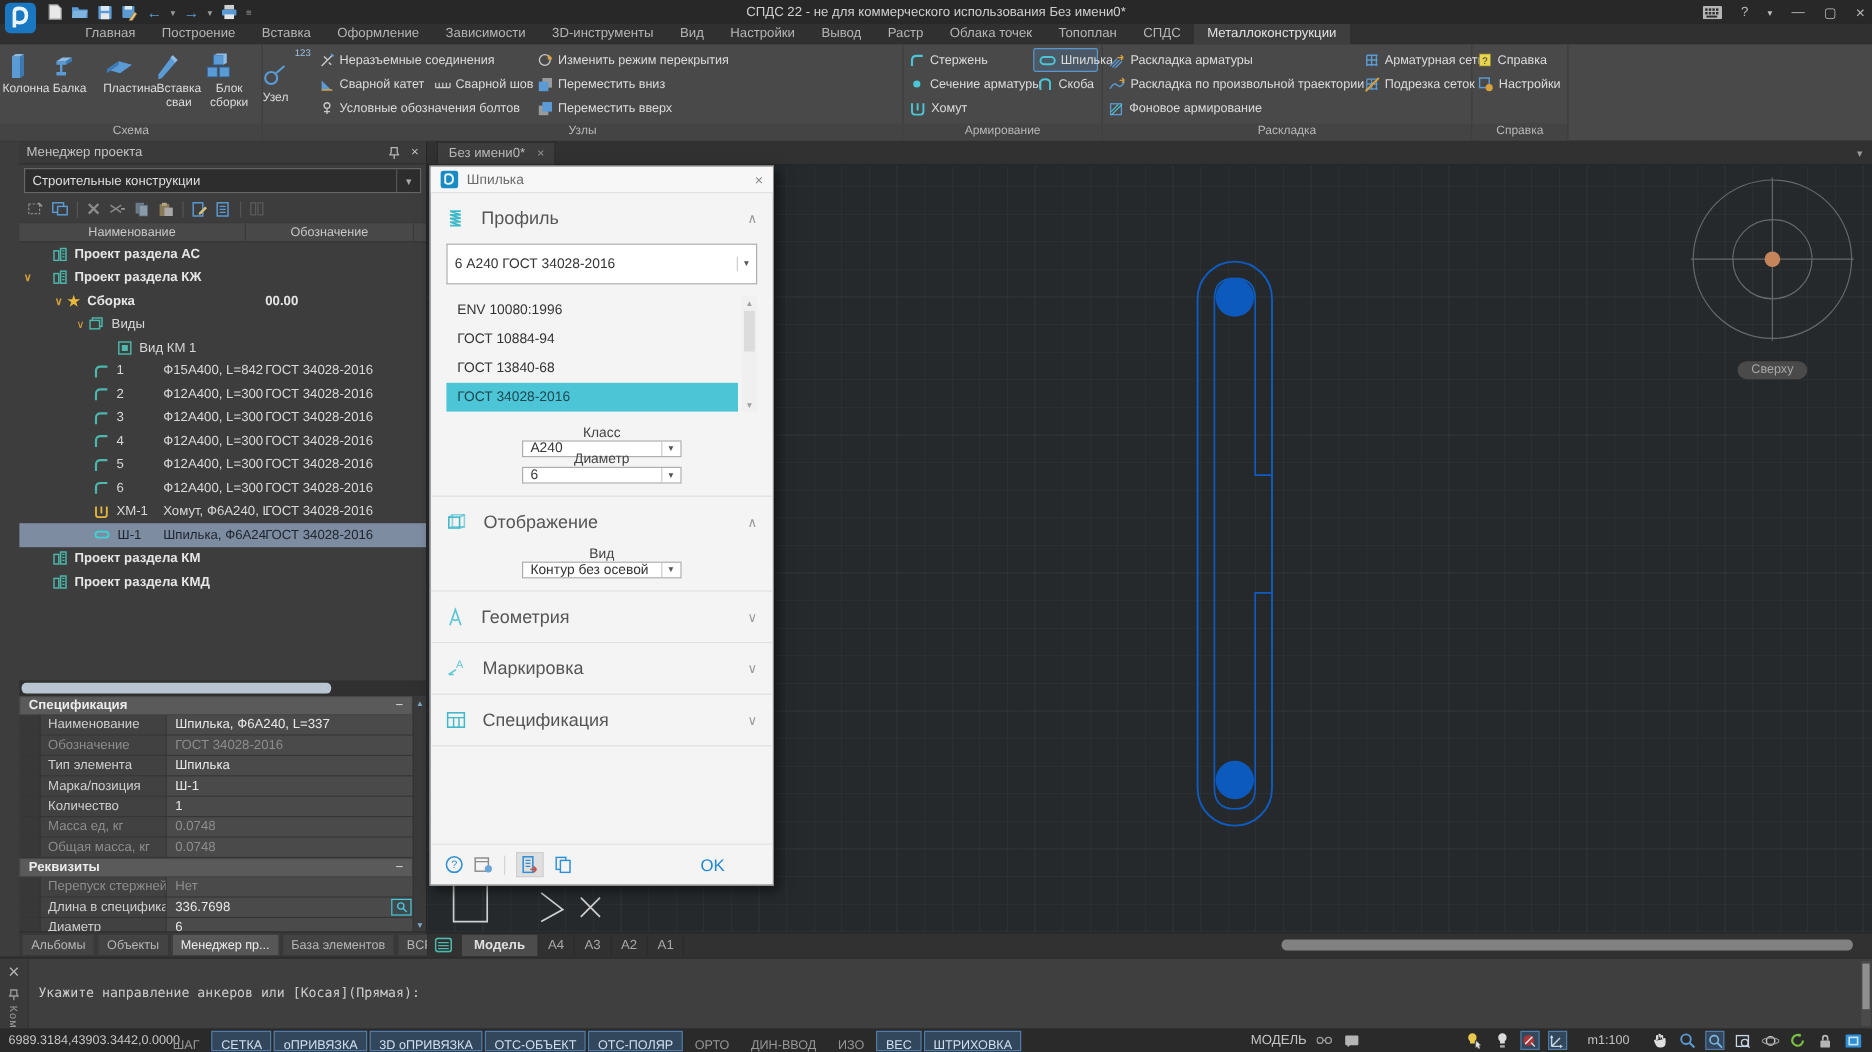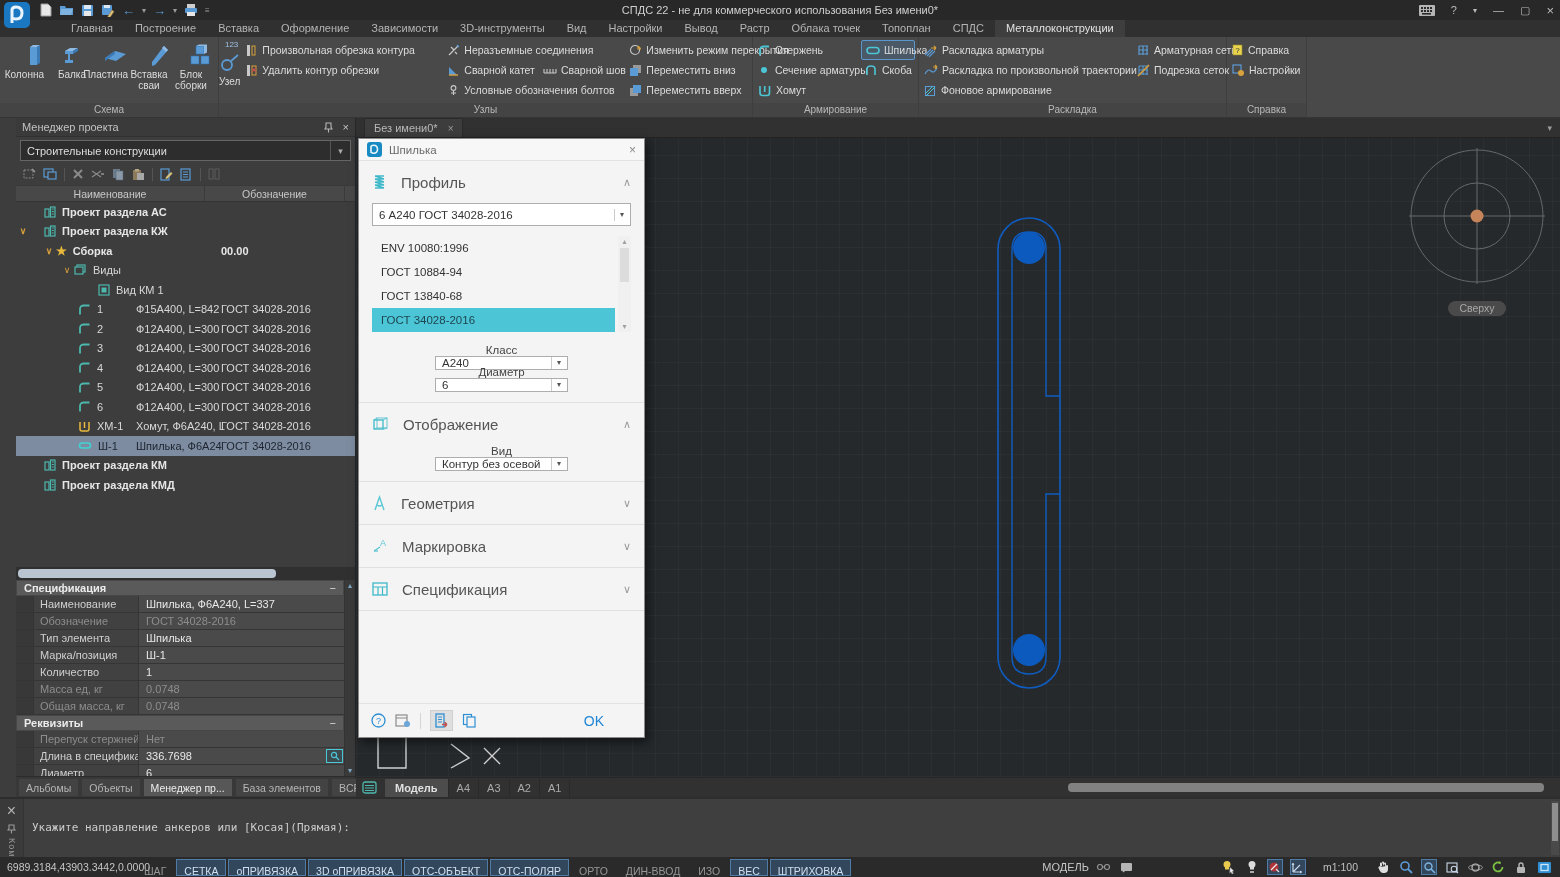--- a/index.html
+++ b/index.html
@@ -20,21 +20,21 @@
   
   .tabbar { position:absolute; left:0; top:20px; right:0; height:17px; background:#303030; display:flex; padding-left:60px; font-size:11px; color:#b5b5b5; }
   .rtab { padding:0 11px; line-height:17px; white-space:nowrap; }
   .rtab.active { background:#3e3e3e; color:#e2e2e2; }
 
   
   .ribbon { position:absolute; left:0; top:37px; right:0; height:81px; background:#494949; border-bottom:1px solid #353535; display:flex; }
   .rgroup { position:relative; height:100%; border-right:1px solid #3e3e3e; flex:none; padding-bottom:14px; }
   .glabel { position:absolute; bottom:0; left:0; right:0; height:14px; background:#444; color:#b8b8b8; font-size:10px; text-align:center; line-height:14px; }
   .bigrow { display:flex; height:66px; padding:2px 2px 0 2px; }
-  .bigbtn { width:42px; display:flex; flex-direction:column; align-items:flex-end; color:#dcdcdc; font-size:10px; line-height:11px; text-align:center; padding-top:4px; }
+  .bigbtn { width:42px; display:flex; flex-direction:column; align-items:flex-start; color:#dcdcdc; font-size:10px; line-height:11px; text-align:center; padding-top:4px; }
   .bigbtn .bicon { height:26px; display:flex; align-items:center; }
   .smallcols { display:flex; height:66px; }
   .scol { display:flex; flex-direction:column; padding:3px 1px; }
   .sbtn { display:flex; align-items:center; gap:4px; color:#dcdcdc; font-size:10.5px; height:20px; padding:0 4px; white-space:nowrap; }
   .sbtn.hl { border:1px solid #5a97cf; background:rgba(80,140,200,.22); border-radius:2px; }
   .mi { flex:none; }
 
   
   .pm { position:absolute; left:0; top:118px; width:356px; height:679px; background:#3d3d3d; border-right:1px solid #262626; display:flex; flex-direction:column; font-size:11px;padding-left:16px; }
   .pm-header { height:19px; background:#3a3a3a; border-bottom:1px solid #303030; color:#c2c2c2; display:flex; align-items:center; padding:0 6px; }
@@ -98,21 +98,21 @@
   
   .dialog { position:absolute; left:358px; top:138px; width:287px; height:600px; background:#f4f4f4; border:1px solid #8a8a8a; box-shadow:3px 4px 10px rgba(0,0,0,.55); font-size:11.5px; color:#3c3c3c; }
   .dlg-title { height:22px; display:flex; align-items:center; gap:7px; padding:0 8px; background:#f7f7f7; border-bottom:1px solid #e2e2e2; color:#6b6b6b; }
   .dlg-title .sp { flex:1; }
   .dlg-x { color:#8a8a8a; font-size:12px; }
   .dlg-body { position:relative; padding:0 13px; }
   .sec-head { display:flex; align-items:center; height:42px; color:#555; }
   .sec-head .shlabel { font-size:15px; margin-left:14px; }
   .sec-head .sp { flex:1; }
   .sec-chev { color:#9a9a9a; font-size:11px; }
-  .combo { height:23px; border:1px solid #adadad; background:#fff; display:flex; align-items:center; padding:0 6px; color:#333; }
+  .combo { height:34px; border:1px solid #adadad; background:#fff; display:flex; align-items:center; padding:0 6px; color:#333; }
   .combo .sp { flex:1; }
   .combo .car { color:#555; font-size:8px; border-left:1px solid #ccc; padding-left:5px; height:12px; line-height:12px; }
   .plist { margin-top:10px; position:relative; padding-right:16px; }
   .plist-item { height:24px; display:flex; align-items:center; padding:0 9px; color:#333; }
   .plist-item.sel { background:#4cc5d6; color:#1d4650; }
   .plist-sb { position:absolute; right:0; top:0; bottom:0; width:13px; background:#f0f0f0; display:flex; flex-direction:column; align-items:center; justify-content:space-between; color:#a0a0a0; font-size:8px; padding:1px 0; }
   .plist-sb .thumb { width:9px; height:34px; background:#dcdcdc; }
   .fieldrow { display:flex; align-items:center; justify-content:space-between; height:22px; color:#444;flex-direction:column; }
   .fieldrow .combo { width:133px; height:17px; }
   .dsep { border-top:1px solid #e0e0e0; margin:0 -13px; }
@@ -296,37 +296,20 @@
         <span style="font-size:8px;color:#9fc3e5;align-self:flex-end;margin-right:2px">123</span>
         <span class="bicon">
             <svg width="20" height="18" viewBox="0 0 20 18">
               <circle cx="7" cy="11" r="5" fill="none" stroke="#5b9bd5" stroke-width="1.8"></circle>
               <path d="M11 7 L18 1" stroke="#5b9bd5" stroke-width="1.8"></path>
             </svg>
           </span>
         <span>Узел</span>
       </div>
       <div class="smallcols">
-        <div class="scol" style="width:202px">
-          <div class="sbtn">
-              <svg class="mi" width="13" height="13" viewBox="0 0 13 13">
-                <rect x="2" y="1" width="3" height="11" fill="#c9c9c9"></rect>
-                <rect x="7" y="2" width="3" height="9" fill="none" stroke="#d9a13b"></rect>
-              </svg>
-              <span>Произвольная обрезка контура</span>
-            </div>
-          <div class="sbtn">
-              <svg class="mi" width="13" height="13" viewBox="0 0 13 13">
-                <rect x="2" y="1" width="3" height="11" fill="#c9c9c9"></rect>
-                <rect x="7" y="2" width="4" height="9" fill="none" stroke="#d9a13b"></rect>
-                <path d="M7 4 l4 4 M11 4 l-4 4" stroke="#c0504d" stroke-width="1.2"></path>
-              </svg>
-              <span>Удалить контур обрезки</span>
-            </div>
-        </div>
         <div class="scol" style="width:182px">
           <div class="sbtn">
               <svg class="mi" width="13" height="13" viewBox="0 0 13 13">
                 <path d="M2 11 L11 2 M4 3 l3 3 M8 8 l2 2" stroke="#c9c9c9" stroke-width="1.2"></path>
                 <path d="M10 1 l2 2" stroke="#5b9bd5" stroke-width="1.4"></path>
               </svg>
               <span>Неразъемные соединения</span>
             </div>
           <div style="display:flex">
             <div class="sbtn">

